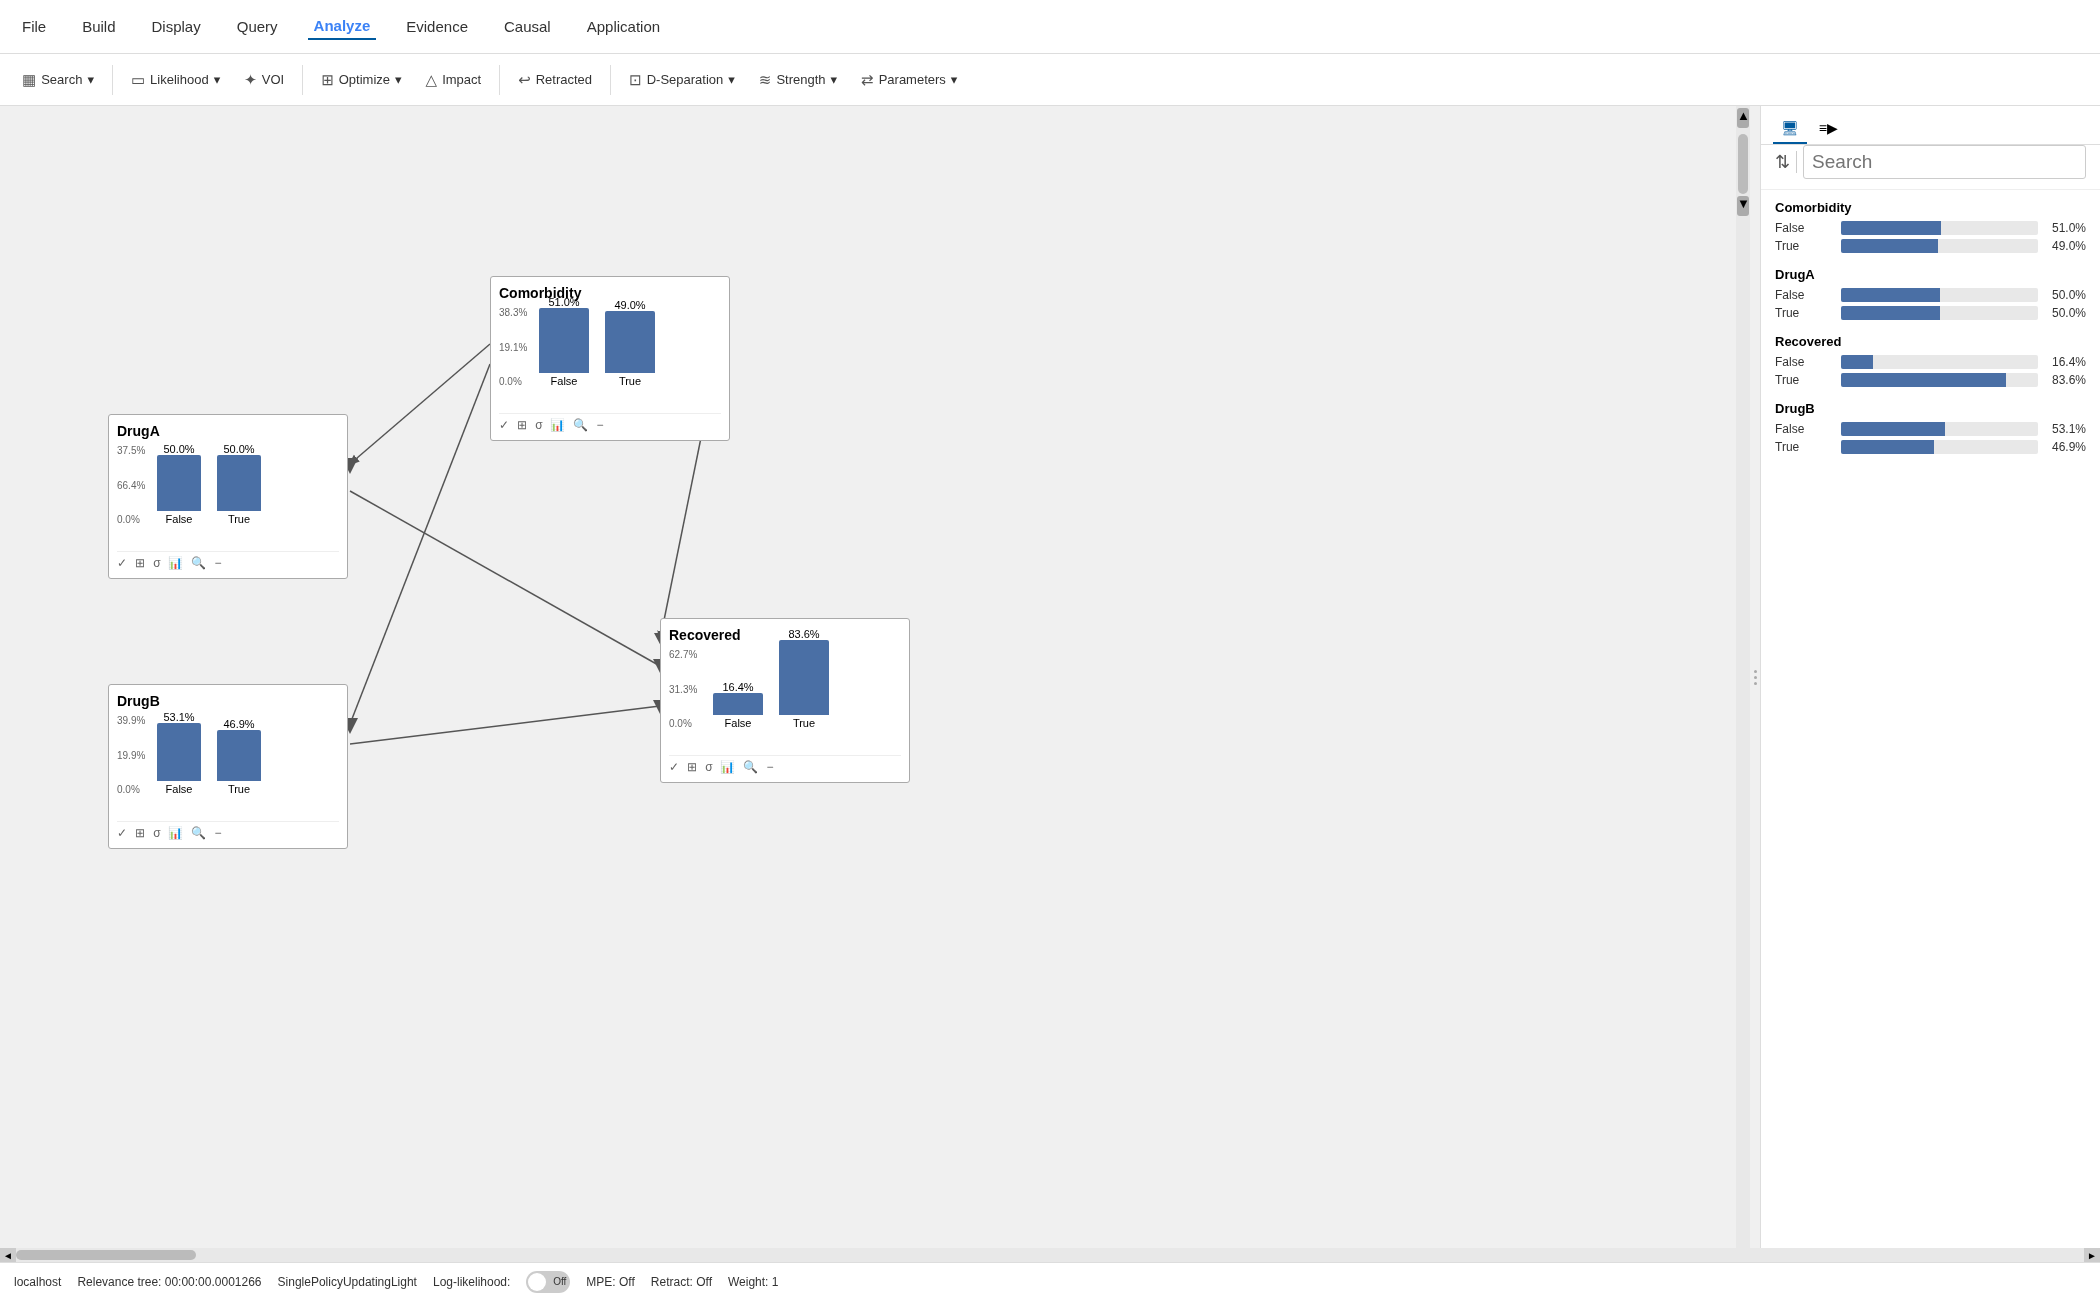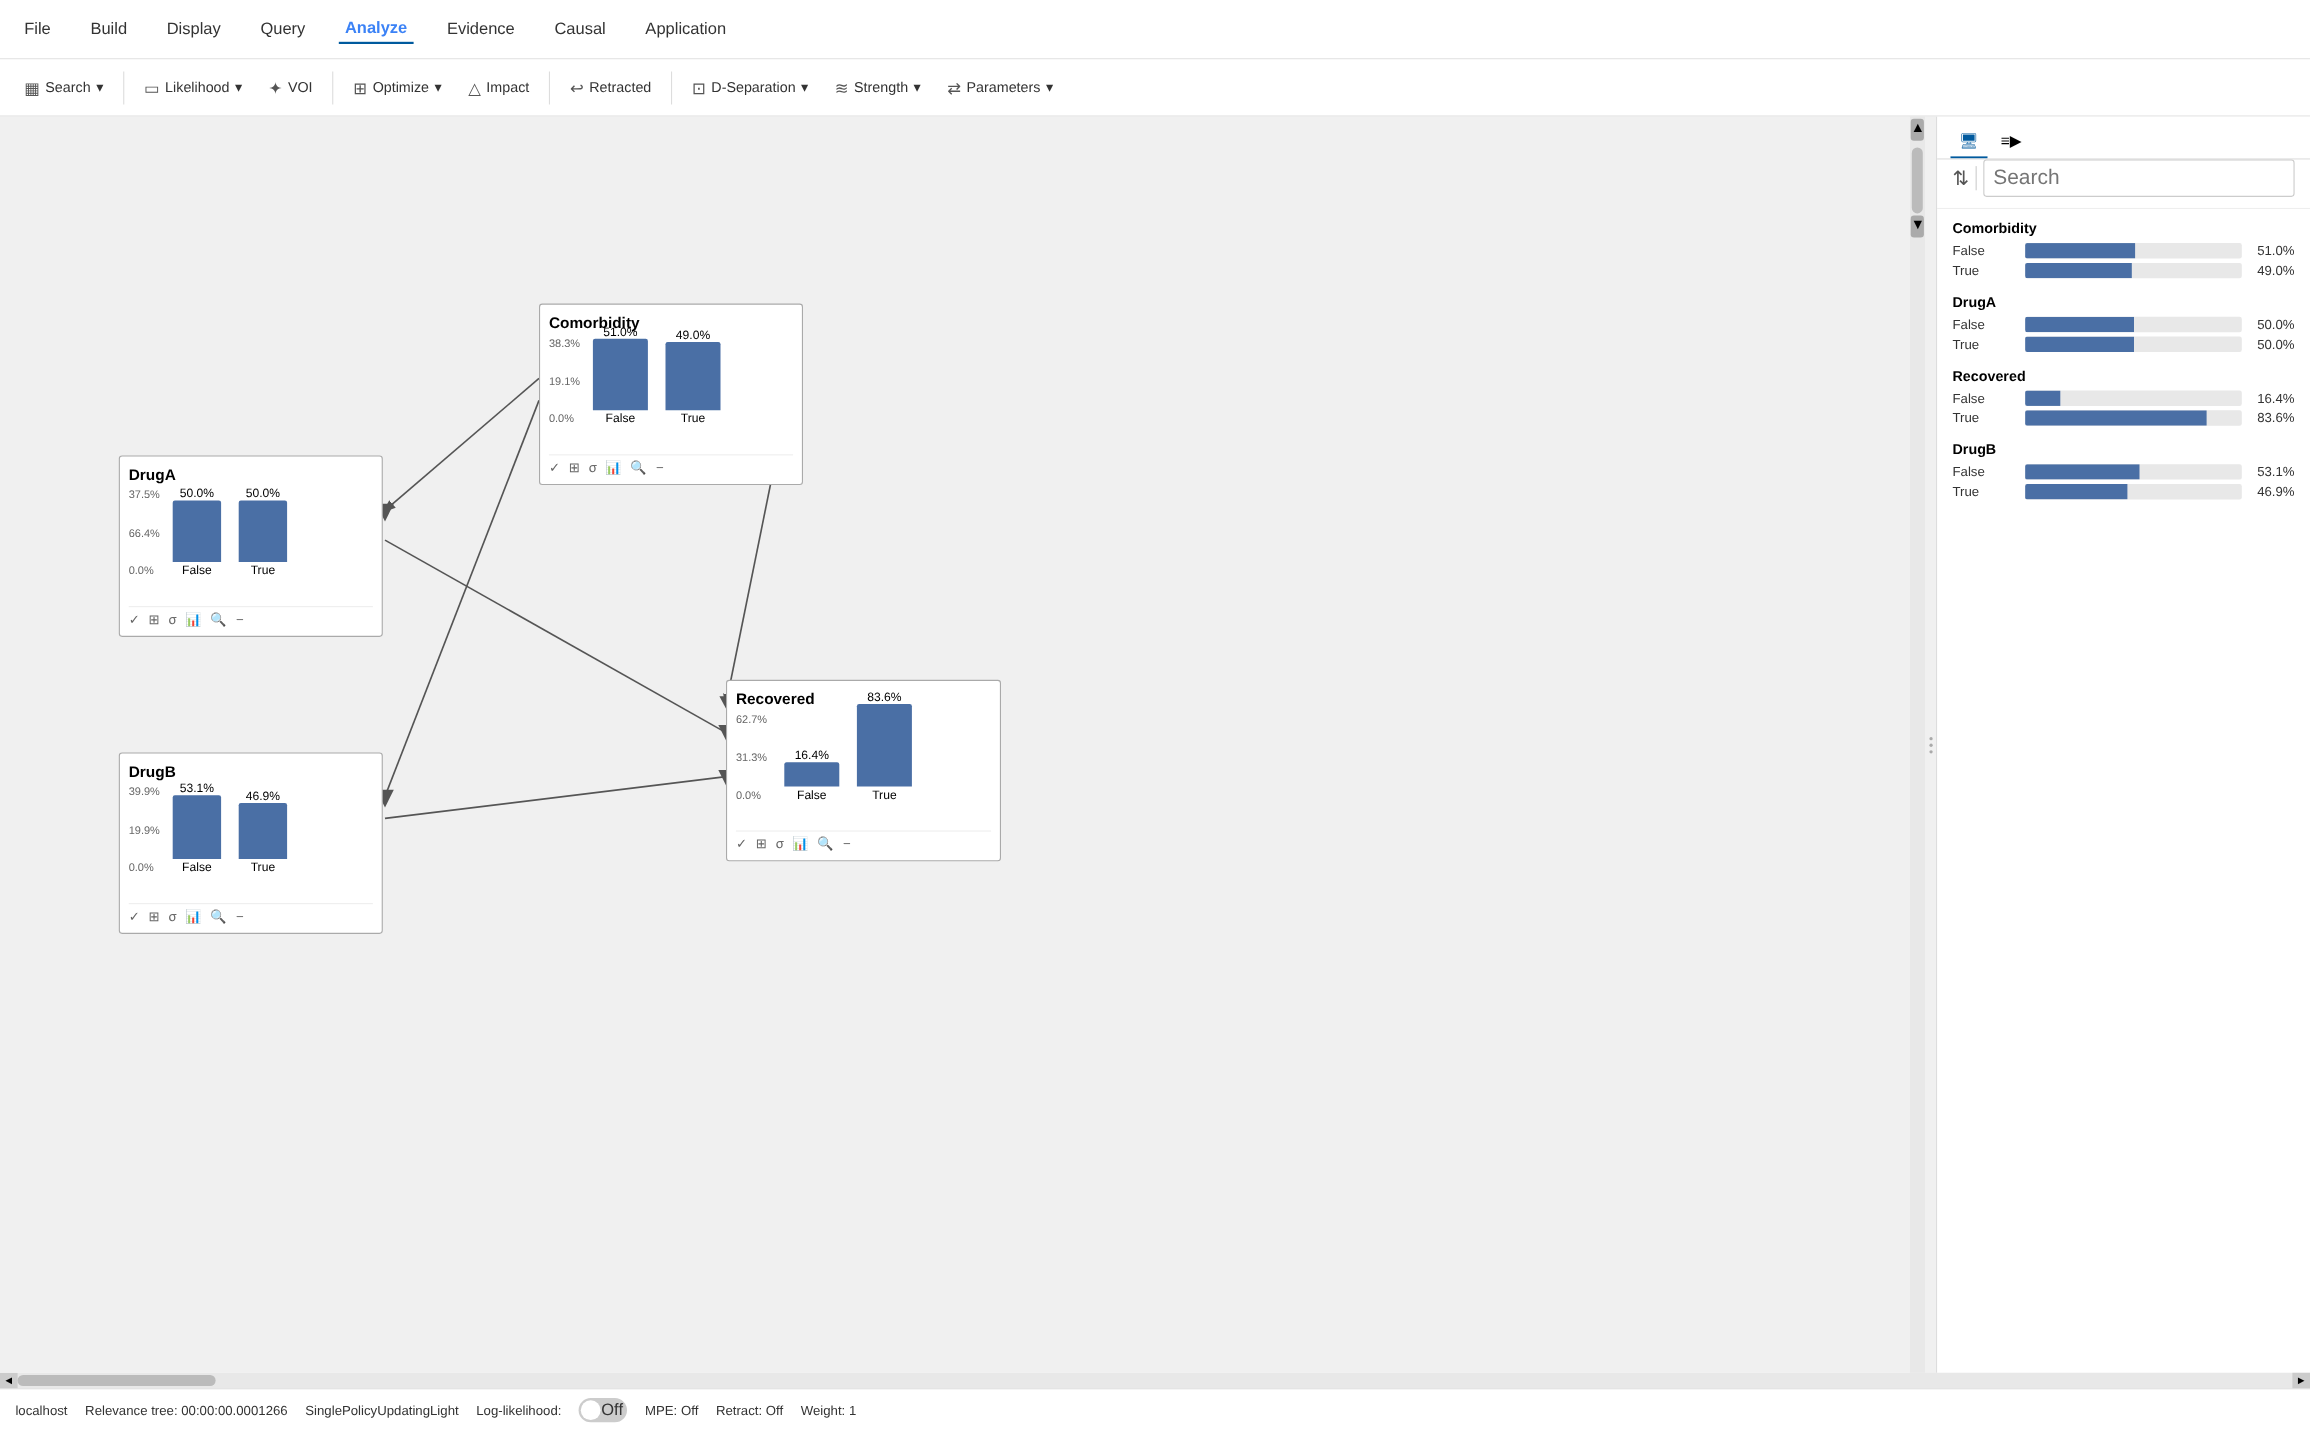--- a/index.html
+++ b/index.html
@@ -442,18 +442,18 @@
 
 </div>
 
 <div class="status-bar">
   <span>localhost</span>
   <span>Relevance tree: 00:00:00.0001266</span>
   <span>SinglePolicyUpdatingLight</span>
   <span>Log-likelihood:</span>
   <div class="toggle-switch">
     <div class="toggle-knob"></div>
-    <span style="position:absolute;right:4px;font-size:15px;color:#333;">Off</span>
+    <span style="position:absolute;right:4px;font-size:10px;color:#333;">Off</span>
   </div>
   <span>MPE: Off</span>
   <span>Retract: Off</span>
   <span>Weight: 1</span>
 </div>
 
 </body></html>

